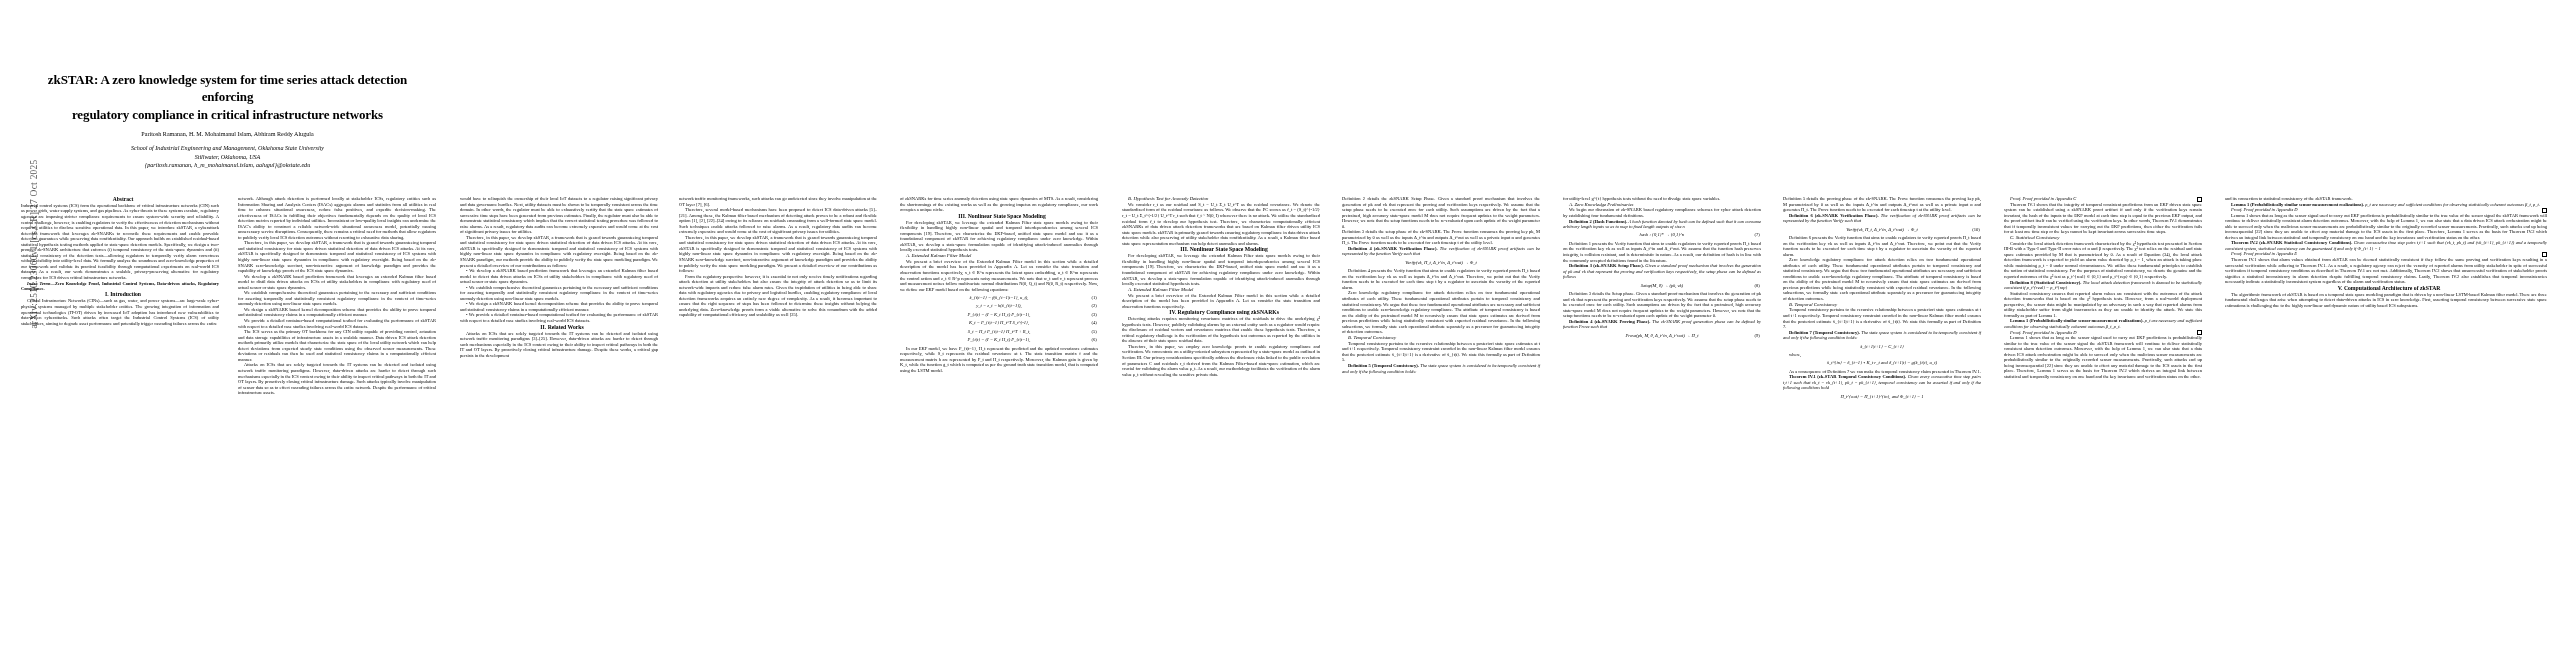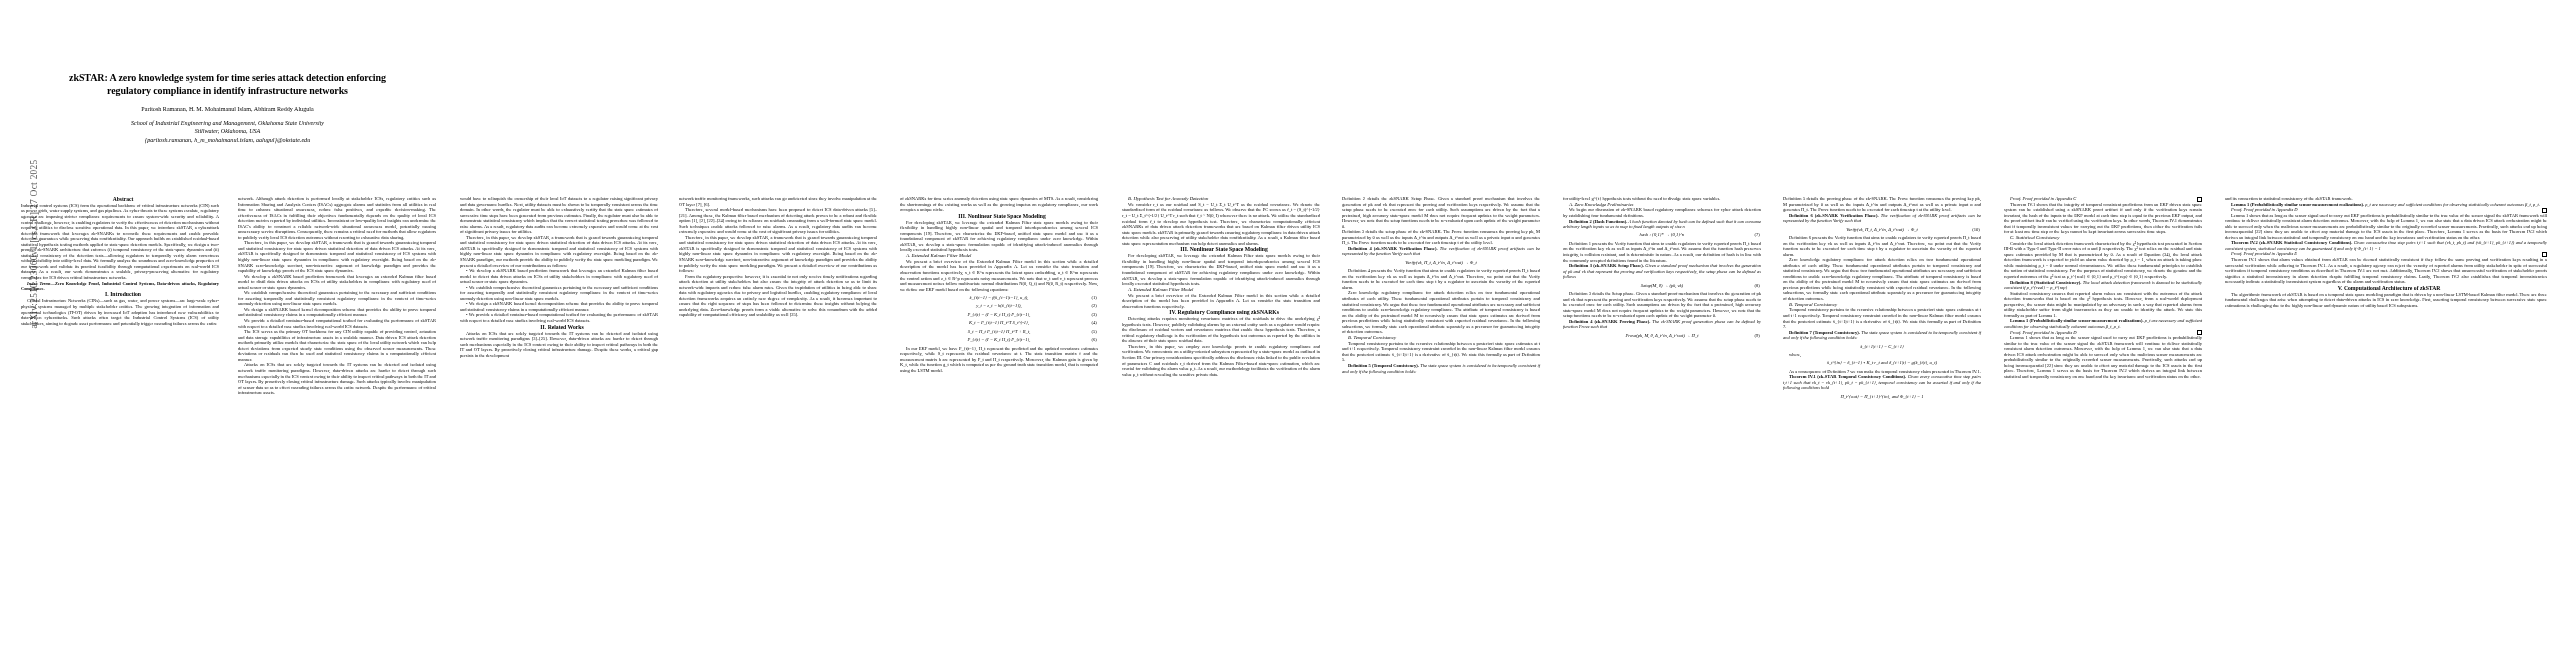--- a/index.html
+++ b/index.html
@@ -22,21 +22,21 @@
     font-size:9.4px;letter-spacing:0.3px;color:#5a5a5a;
     white-space:nowrap;text-align:center;
     pointer-events:none;
   }
 
   
   .titleblock{
     position:absolute;left:22px;top:71px;width:411px;text-align:center;
   }
   .paper-title{
-    font-weight:bold;font-size:10px;line-height:1.34;margin:0 0 7.8px 0;
+    font-weight:bold;font-size:13px;line-height:1.34;margin:0 0 7.8px 0;
     letter-spacing:-0.1px;
   }
   .authors{font-size:6.1px;margin:0 0 7.2px 0;}
   .affil{font-style:italic;font-size:6.1px;line-height:1.42;margin:0;}
 
   
   .col{
     position:absolute;top:0;width:198px;
     font-size:4.5px;line-height:1.235;text-align:justify;
     -webkit-hyphens:auto;hyphens:auto;
@@ -93,21 +93,21 @@
 </head>
 <body>
 
 <div class="page">
 
   <div class="arxiv-stamp">arXiv:2510.23060v1  [cs.CR]  27 Oct 2025</div>
 
   <div class="titleblock">
     <h1 class="paper-title">
       <span>zkSTAR: A zero knowledge system for time series attack detection enforcing</span><br>
-      <span>regulatory compliance in identify infrastructure networks</span>
+      <span>regulatory compliance in critical infrastructure networks</span>
     </h1>
     <div class="authors">Paritosh Ramanan, H. M. Mohaimanul Islam, Abhiram Reddy Alugula</div>
     <div class="affil">
       <div>School of Industrial Engineering and Management, Oklahoma State University</div>
       <div>Stillwater, Oklahoma, USA</div>
       <div>{paritosh.ramanan, h_m_mohaimanul.islam, aalugul}@okstate.edu</div>
     </div>
   </div>
 
   <div id="columns-root">

